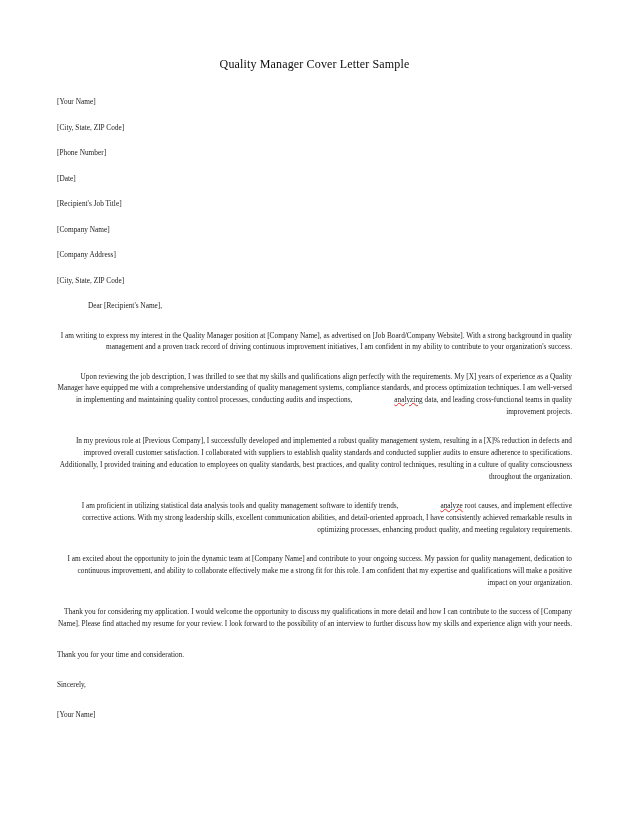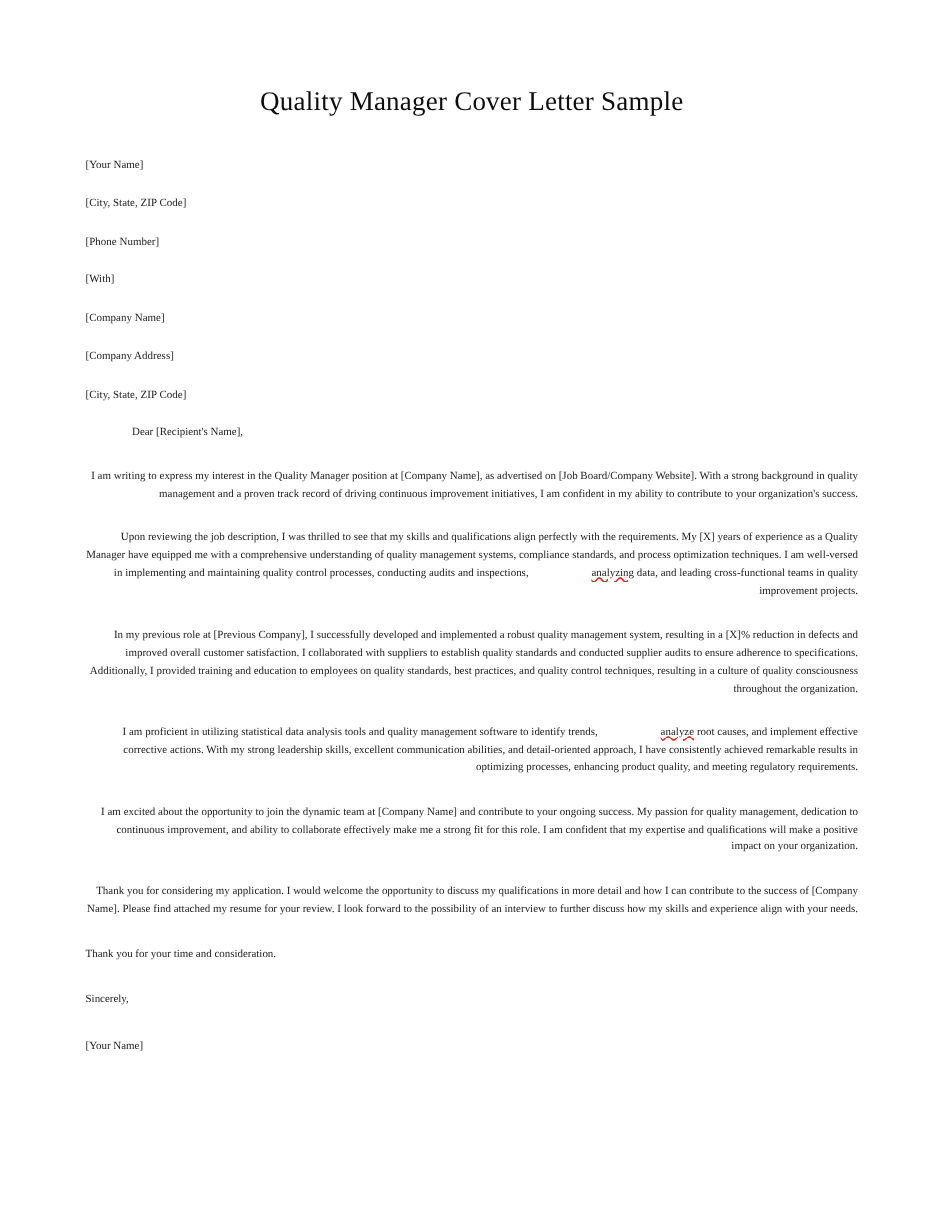--- a/index.html
+++ b/index.html
@@ -23,21 +23,21 @@
     left: 0;
     top: 0;
     width: 630px;
     height: 816px;
     background: #ffffff;
     padding: 57px 58px 0 57px;
   }
 
   .doc-title {
     text-align: center;
-    font-size: 18px;
+    font-size: 12px;
     font-weight: 400;
     letter-spacing: 0.15px;
     margin: 0 0 26px 0;
     line-height: 1.2;
     color: #0d0d0d;
   }
 
   .header-block {
     margin: 0 0 0 0;
   }
@@ -102,21 +102,22 @@
 <body>
 
 <div class="page">
 
   <h1 class="doc-title">Quality Manager Cover Letter Sample</h1>
 
   <div class="header-block">
     <div class="field-line">[Your Name]</div>
     <div class="field-line">[City, State, ZIP Code]</div>
     <div class="field-line">[Phone Number]</div>
-    <div class="field-line">[With]</div>
+    <div class="field-line">[Date]</div>
+    <div class="field-line">[Recipient's Job Title]</div>
     <div class="field-line">[Company Name]</div>
     <div class="field-line">[Company Address]</div>
     <div class="field-line">[City, State, ZIP Code]</div>
   </div>
 
   <div class="salutation">Dear [Recipient's Name],</div>
 
   <p class="body-para">I am writing to express my interest in the Quality Manager position at [Company Name], as advertised on [Job Board/Company Website]. With a strong background in quality management and a proven track record of driving continuous improvement initiatives, I am confident in my ability to contribute to your organization's success.</p>
 
   <p class="body-para"><span>Upon reviewing the job description, I was thrilled to see that my skills and qualifications align perfectly with the requirements. My [X] years of experience as a Quality Manager have equipped me with a comprehensive understanding of quality management systems, compliance standards, and process optimization techniques. I am well-versed in implementing and maintaining quality control processes, conducting audits and inspections, </span><span class="misspelled">analyzing</span><span> data, and leading cross-functional teams in quality improvement projects.</span></p>

